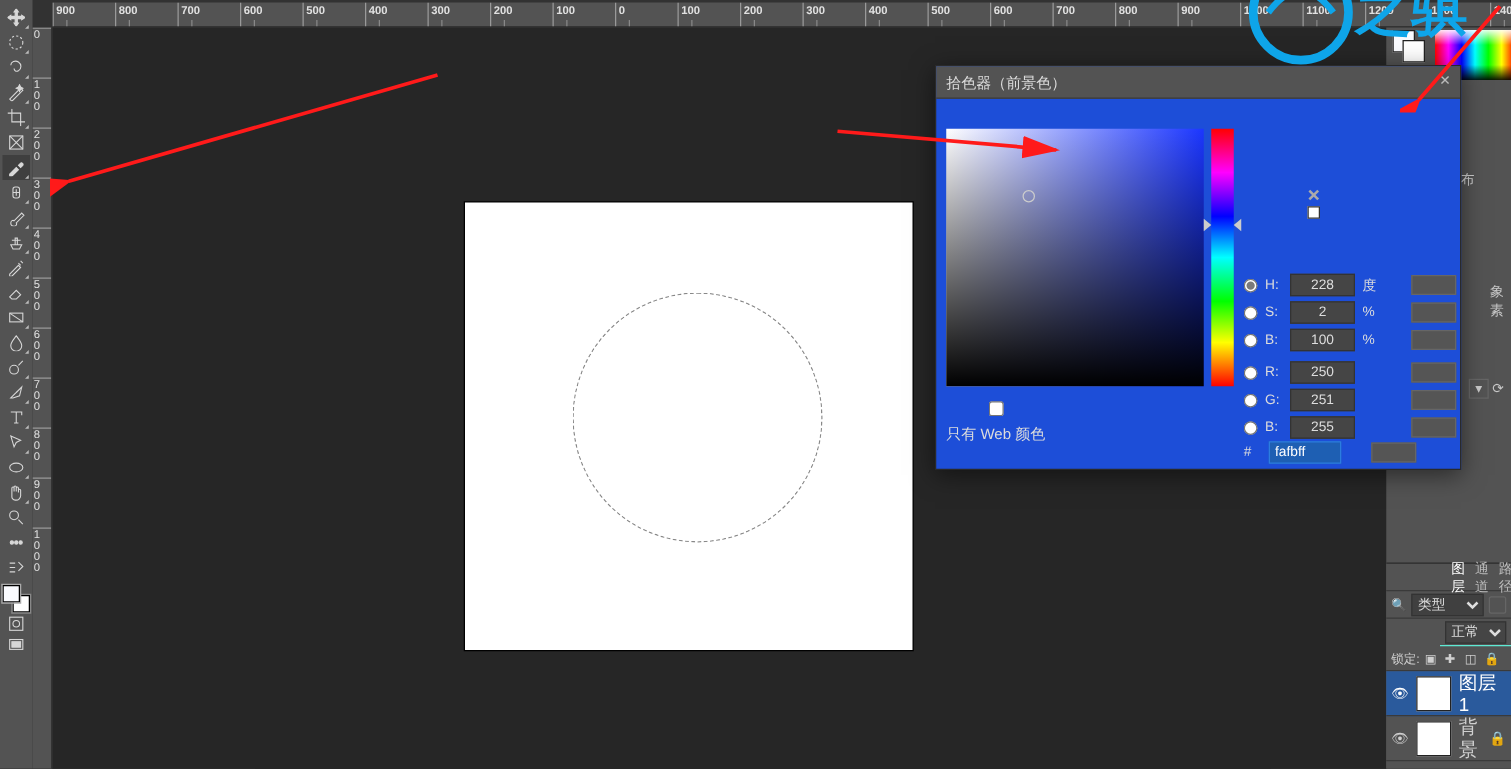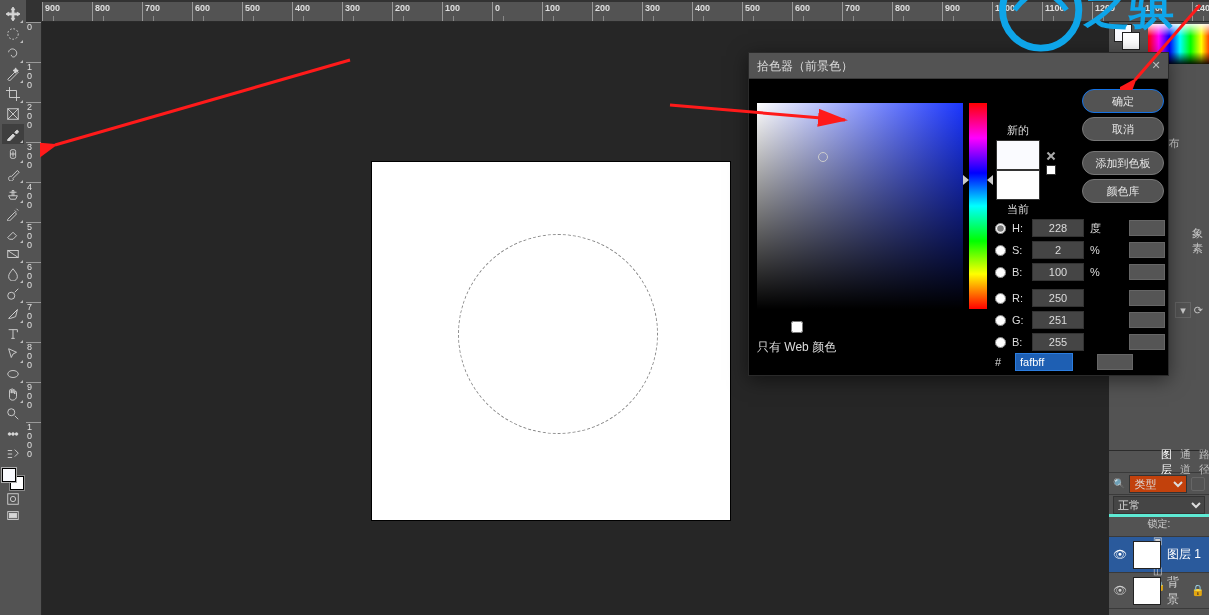--- a/index.html
+++ b/index.html
@@ -157,21 +157,21 @@
     z-index: 50;
   }
   .watermark svg { width: 100%; height: 100%; }
   
   .color-dialog {
     position: absolute;
     left: 748px;
     top: 52px;
     width: 421px;
     height: 324px;
-    background: #000000;
+    background: #1d4ed8;
     border: 1px solid #2a2a2a;
     box-shadow: 0 4px 18px rgba(0,0,0,0.5);
     z-index: 20;
     color: #dcdcdc;
   }
   .cd-title {
     height: 26px;
     line-height: 26px;
     padding: 0 8px;
     font-size: 12px;
@@ -399,56 +399,56 @@
     display:flex;
     align-items:center;
     height:22px;
     padding:0 4px;
     gap:4px;
     border-bottom:1px solid #3a3a3a;
   }
   .lp-filter .srch{ font-size:10px;}
   .lp-filter select{
     flex:1;
-    background:#c2410c;
+    background:#404040;
     border:1px solid #333;
     color:#ddd;
     font-size:11px;
     height:18px;
   }
   .lp-filter .dot{
     width:14px;height:14px;
     border:1px solid #666;
     border-radius:2px;
   }
   .lp-blend{
     display:flex;
-    align-items:flex-end;
+    align-items:center;
     height:22px;
     padding:0 4px;
     gap:4px;
-    border-bottom:3px solid #5eead4;
+    border-bottom:1px solid #5eead4;
+    margin-left:43px;
   }
   .lp-blend select{
     flex:1;
     background:#454545;
     border:1px solid #333;
     color:#ddd;
     font-size:11px;
     height:18px;
   }
   .lp-lock{
     display:flex;
     align-items:center;
     height:20px;
     padding:0 4px;
     gap:4px;
     font-size:10px;
     border-bottom:1px solid #3a3a3a;
-    flex-direction:column;
   }
   .lp-lock .ic{
     width:12px;height:12px;
   }
   .layer-row{
     display:flex;
     align-items:center;
     height:36px;
     padding:0 4px;
     gap:6px;
@@ -457,21 +457,21 @@
   .layer-row.sel { background:#2a5a9c; color:#fff;}
   .layer-row .eye{ width:14px; text-align:center; cursor:pointer;}
   .layer-row .thumb{
     width:28px;height:28px;
     background:#fff;
     border:1px solid #222;
   }
   .layer-row .thumb.bg{
     background:#fff;
   }
-  .layer-row .lname{ flex:1; font-size:12px;}
+  .layer-row .lname{ flex:1; font-size:15px;}
   .layer-row .lock{ font-size:11px;}
   
   .arrow-svg { position:absolute; pointer-events:none; z-index:100; }
 </style>
 </head>
 <body>
 
 <div class="watermark">
   <svg viewBox="0 0 200 150">
     <circle cx="50" cy="90" r="44" fill="none" stroke="#0ea5e9" stroke-width="8"></circle>
@@ -794,35 +794,23 @@
   <div class="cd-title">拾色器（前景色）</div>
   <div class="cd-close">✕</div>
 
   <div class="color-field">
     <div class="color-cursor"></div>
   </div>
   <div class="hue-strip"></div>
   <div class="hue-pointer-l"></div>
   <div class="hue-pointer-r"></div>
 
-  <div class="preview-block">
-    <div class="preview-label">新的</div>
-    <div class="preview-sw"></div>
-    <div class="preview-sw bottom"></div>
-    <div class="preview-label" style="margin-top:2px">当前</div>
-  </div>
   <div class="tiny-x"></div>
   <div class="tiny-sq"></div>
 
-  <div class="action-btns">
-    <button class="ps-btn ok">确定</button>
-    <button class="ps-btn">取消</button>
-    <button class="ps-btn addsw">添加到色板</button>
-    <button class="ps-btn">颜色库</button>
-  </div>
 
   <div class="value-grid">
     <div class="row">
       <input type="radio" name="cm" checked="" style="">
       <span class="lbl">H:</span>
       <input class="val" value="228" style="">
       <span class="unit">度</span>
       <span class="chip"></span>
     </div>
     <div class="row">

